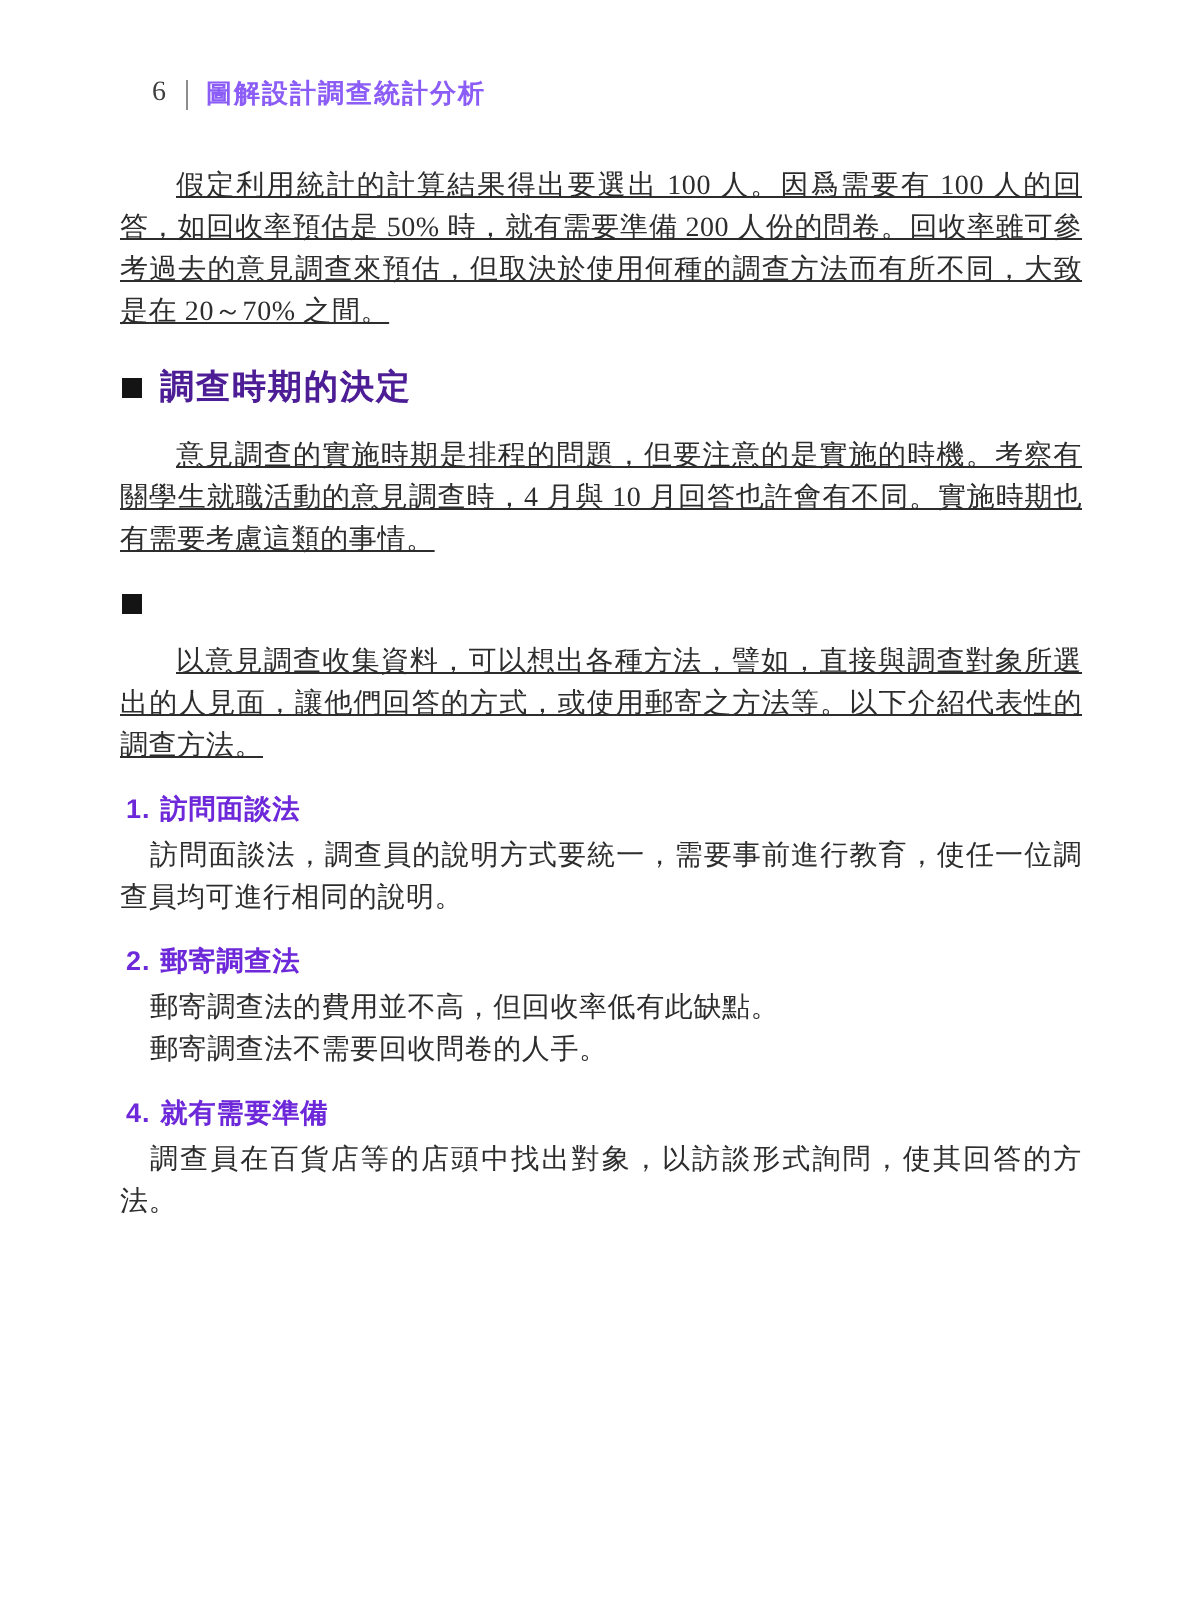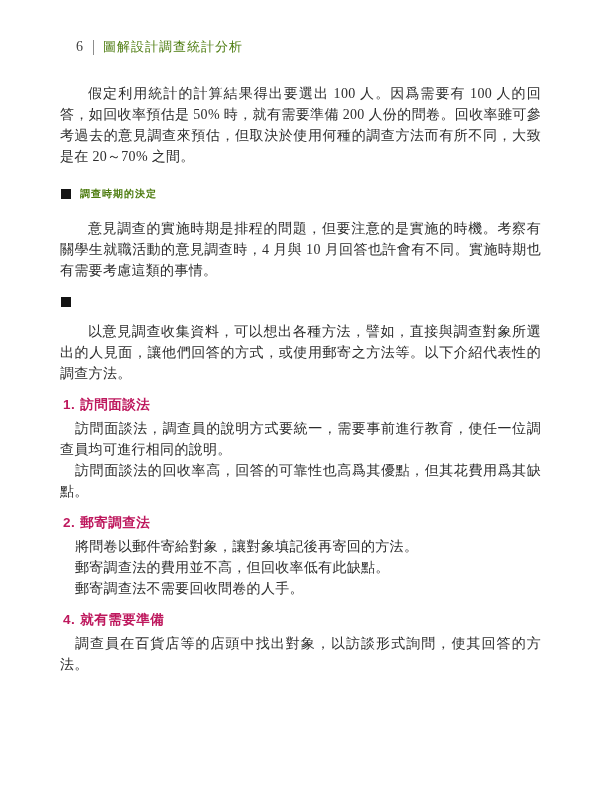--- a/index.html
+++ b/index.html
@@ -32,60 +32,61 @@
     color: #3f3f3f;
   }
   .running-head .divider {
     width: 1px;
     height: 15px;
     background: #8d8d8d;
     margin: 0 9px 0 10px;
   }
   .running-head .booktitle {
     font-size: 13px;
-    font-weight: normal;
+    font-weight: bold;
     letter-spacing: 1px;
-    color: #4d7c0f;
+    color: #8b5cf6;
     text-align: right;
   }
   
   .bodytext {
     font-size: 14px;
     line-height: 21px;
     text-align: justify;
     letter-spacing: 0.3px;
   }
   p.para {
     margin: 0;
     text-indent: 28px;
+    text-decoration: underline;
   }
   
   .sec-heading {
     display: flex;
     align-items: center;
     margin: 16px 0 14px 1px;
-    font-size: 10px;
+    font-size: 17px;
     font-weight: bold;
-    color: #4d7c0f;
+    color: #4c1d95;
     letter-spacing: 1px;
   }
   .sec-heading .sq {
     width: 10px;
     height: 10px;
     background: #141414;
     margin-right: 9px;
     flex: 0 0 auto;
   }
   
   .method { margin-top: 0; }
   .method-heading {
     font-family: "Liberation Sans", sans-serif;
     font-size: 13.5px;
     font-weight: bold;
-    color: #be185d;
+    color: #6d28d9;
     margin: 10px 0 3px 3px;
     letter-spacing: 0.5px;
   }
   .method-heading .num { margin-right: 5px; }
   .method p.mpara {
     margin: 0;
     text-indent: 15px;
   }
 </style>
 </head>
@@ -112,28 +113,26 @@
     <div class="sec-heading">
       <span class="sq"></span>
     </div>
     <p class="para">以意見調查收集資料，可以想出各種方法，譬如，直接與調查對象所選出的人見面，讓他們回答的方式，或使用郵寄之方法等。以下介紹代表性的調查方法。</p>
 
     <div class="method">
       <div class="method-heading">
         <span class="num">1.</span><span>訪問面談法</span>
       </div>
       <p class="mpara">訪問面談法，調查員的說明方式要統一，需要事前進行教育，使任一位調查員均可進行相同的說明。</p>
-      <p class="mpara">訪問面談法的回收率高，回答的可靠性也高爲其優點，但其花費用爲其缺點。</p>
     </div>
 
     <div class="method">
       <div class="method-heading">
         <span class="num">2.</span><span>郵寄調查法</span>
       </div>
-      <p class="mpara">將問卷以郵件寄給對象，讓對象填記後再寄回的方法。</p>
       <p class="mpara">郵寄調查法的費用並不高，但回收率低有此缺點。</p>
       <p class="mpara">郵寄調查法不需要回收問卷的人手。</p>
     </div>
 
     <div class="method">
     </div>
 
     <div class="method">
       <div class="method-heading">
         <span class="num">4.</span><span>就有需要準備</span>

